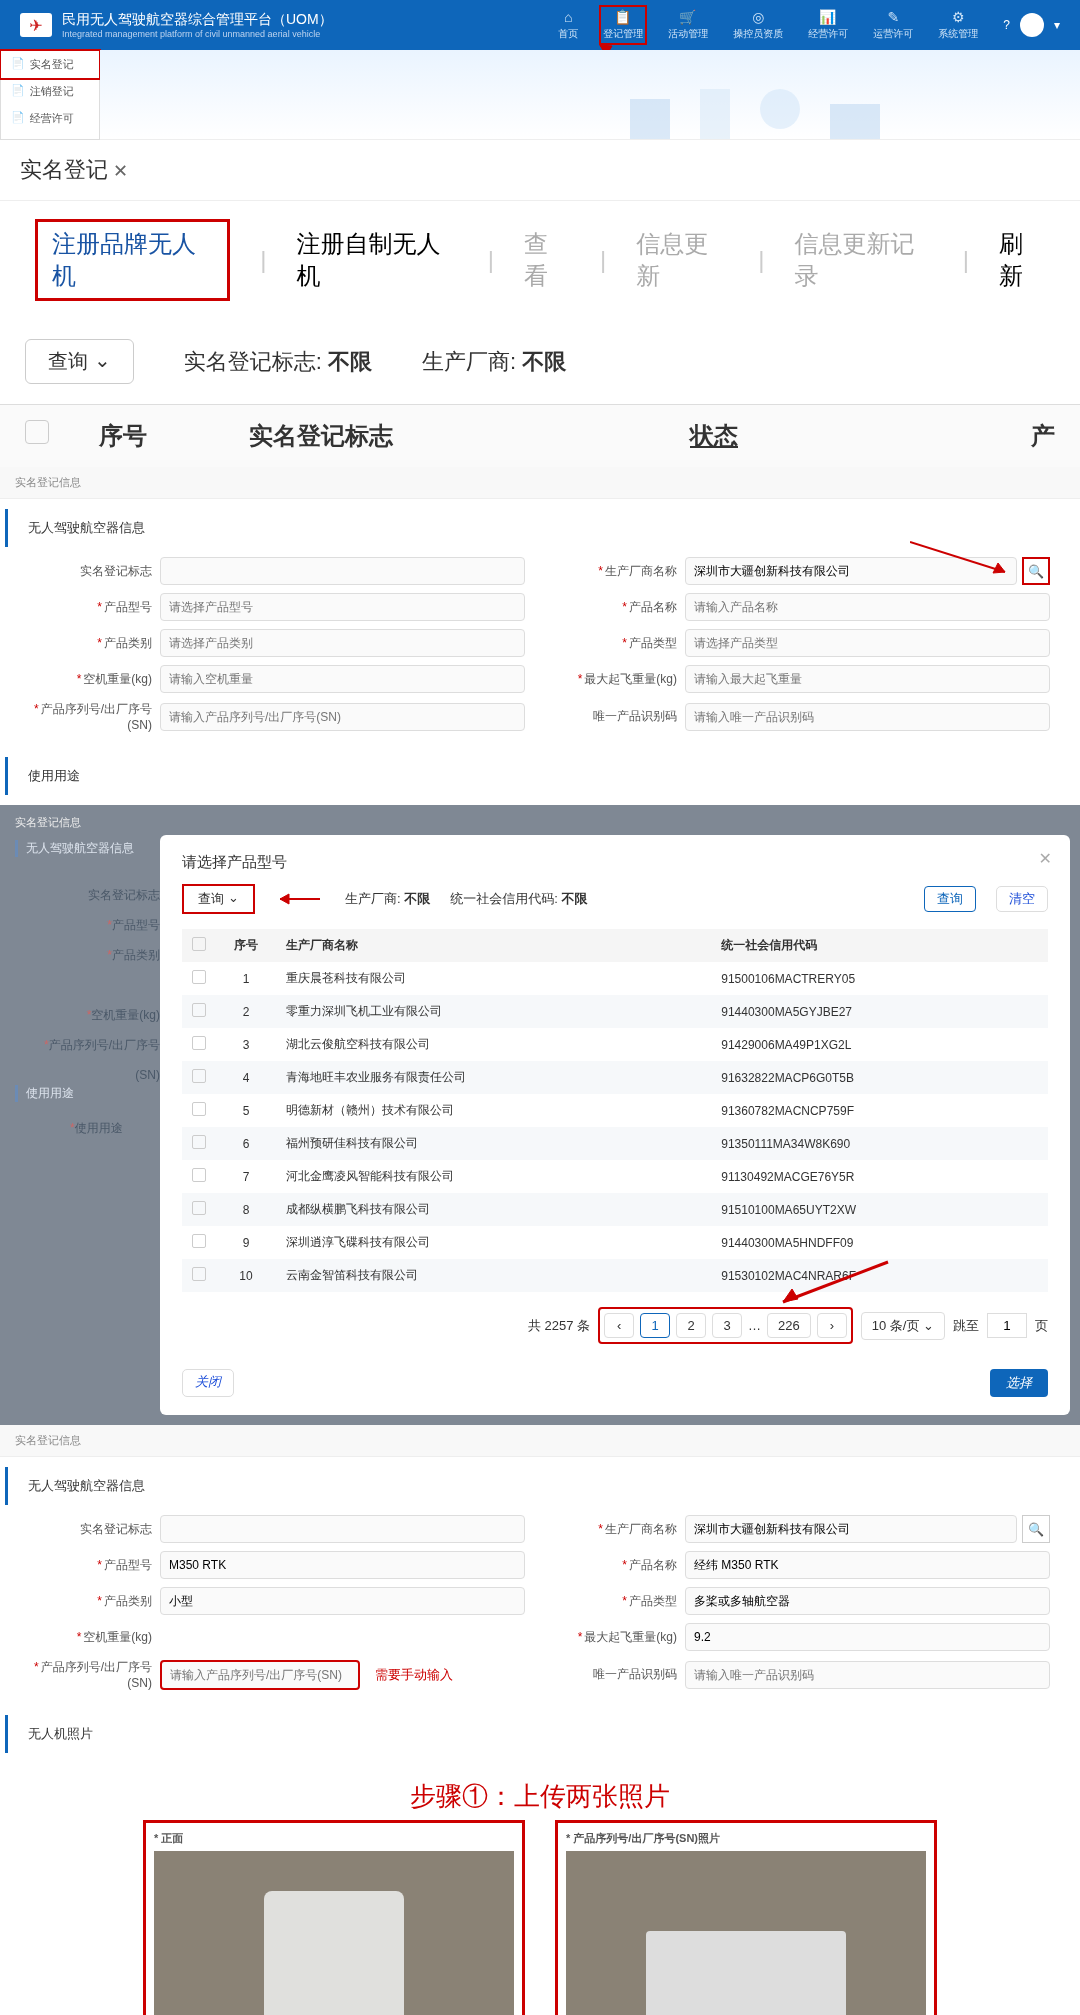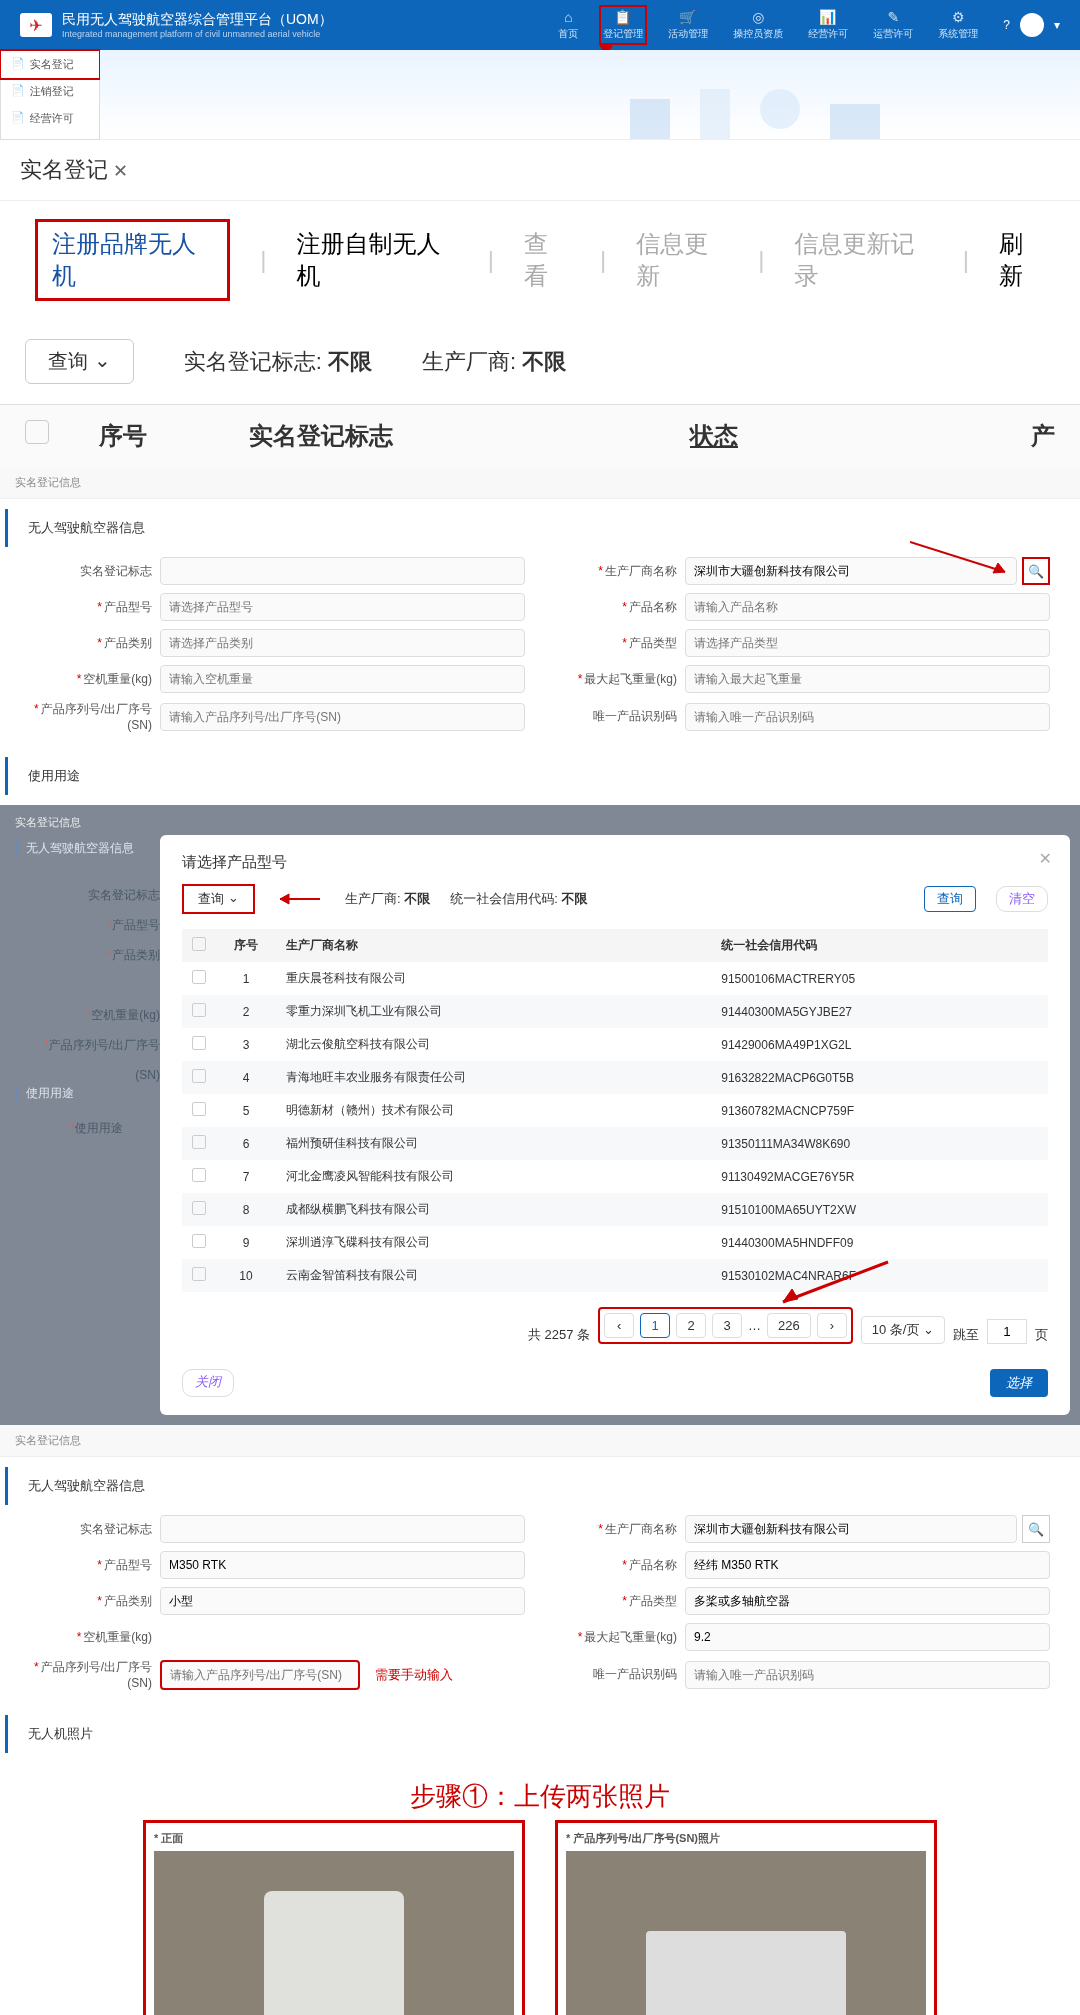--- a/index.html
+++ b/index.html
@@ -56,30 +56,30 @@
   .form-row .search-ic.hl { border:2px solid #c00; }
   
   
   .modal-wrap { background:#7f8894; padding:30px 10px 10px 10px; }
   .modal { background:#fff; border-radius:6px; margin-left:150px; padding:18px 22px; position:relative; }
   .modal-title { font-size:15px; margin-bottom:12px; }
   .modal-close { position:absolute; top:14px; right:18px; font-size:16px; color:#aaa; }
   .modal-filter { display:flex; gap:20px; align-items:center; font-size:13px; margin-bottom:15px; }
   .modal-filter .qbtn { border:2px solid #c00; padding:4px 14px; font-size:13px; display:inline-flex; gap:4px; }
   .btn-outline { border:1px solid #0e66ba; color:#0e66ba; padding:3px 12px; border-radius:4px; }
-  .btn-plain { border:1px solid #ddd; color:#8b5cf6; padding:3px 12px; border-radius:10px; }
+  .btn-plain { border:1px solid #ddd; color:#1d4ed8; padding:3px 12px; border-radius:5px; }
   
   table.modal-tbl { width:100%; border-collapse:collapse; font-size:12px; }
   table.modal-tbl th, table.modal-tbl td { padding:8px 10px; text-align:left; }
   table.modal-tbl th { background:#f5f5f5; font-weight:600; }
   table.modal-tbl tr:nth-child(even) td { background:#f6f8fa; }
   table.modal-tbl td.idx, table.modal-tbl th.idx { text-align:center; width:60px; }
   .chk { width:14px; height:14px; border:1px solid #ccc; display:inline-block; border-radius:2px; }
   
-  .pager { display:flex; justify-content:flex-end; align-items:flex-end; gap:8px; padding:15px 0; font-size:13px; }
+  .pager { display:flex; justify-content:flex-end; align-items:center; gap:8px; padding:15px 0; font-size:13px; }
   .pager .box { border:1px solid #ddd; padding:4px 10px; border-radius:4px; min-width:30px; text-align:center; }
   .pager .box.active { border-color:#0e66ba; color:#0e66ba; }
   .pager .hl { border:2px solid #c00; padding:4px; display:flex; gap:6px; align-items:center; border-radius:4px; }
   
   .modal-foot { display:flex; justify-content:space-between; gap:10px; padding-top:10px;font-style:italic; }
   .btn-primary { background:#0e66ba; color:#fff; padding:5px 16px; border-radius:4px; }
   
   
   .sn-hl { border:2px solid #c00 !important; }
   .sn-note { color:#c00; font-size:13px; margin-left:15px; }

